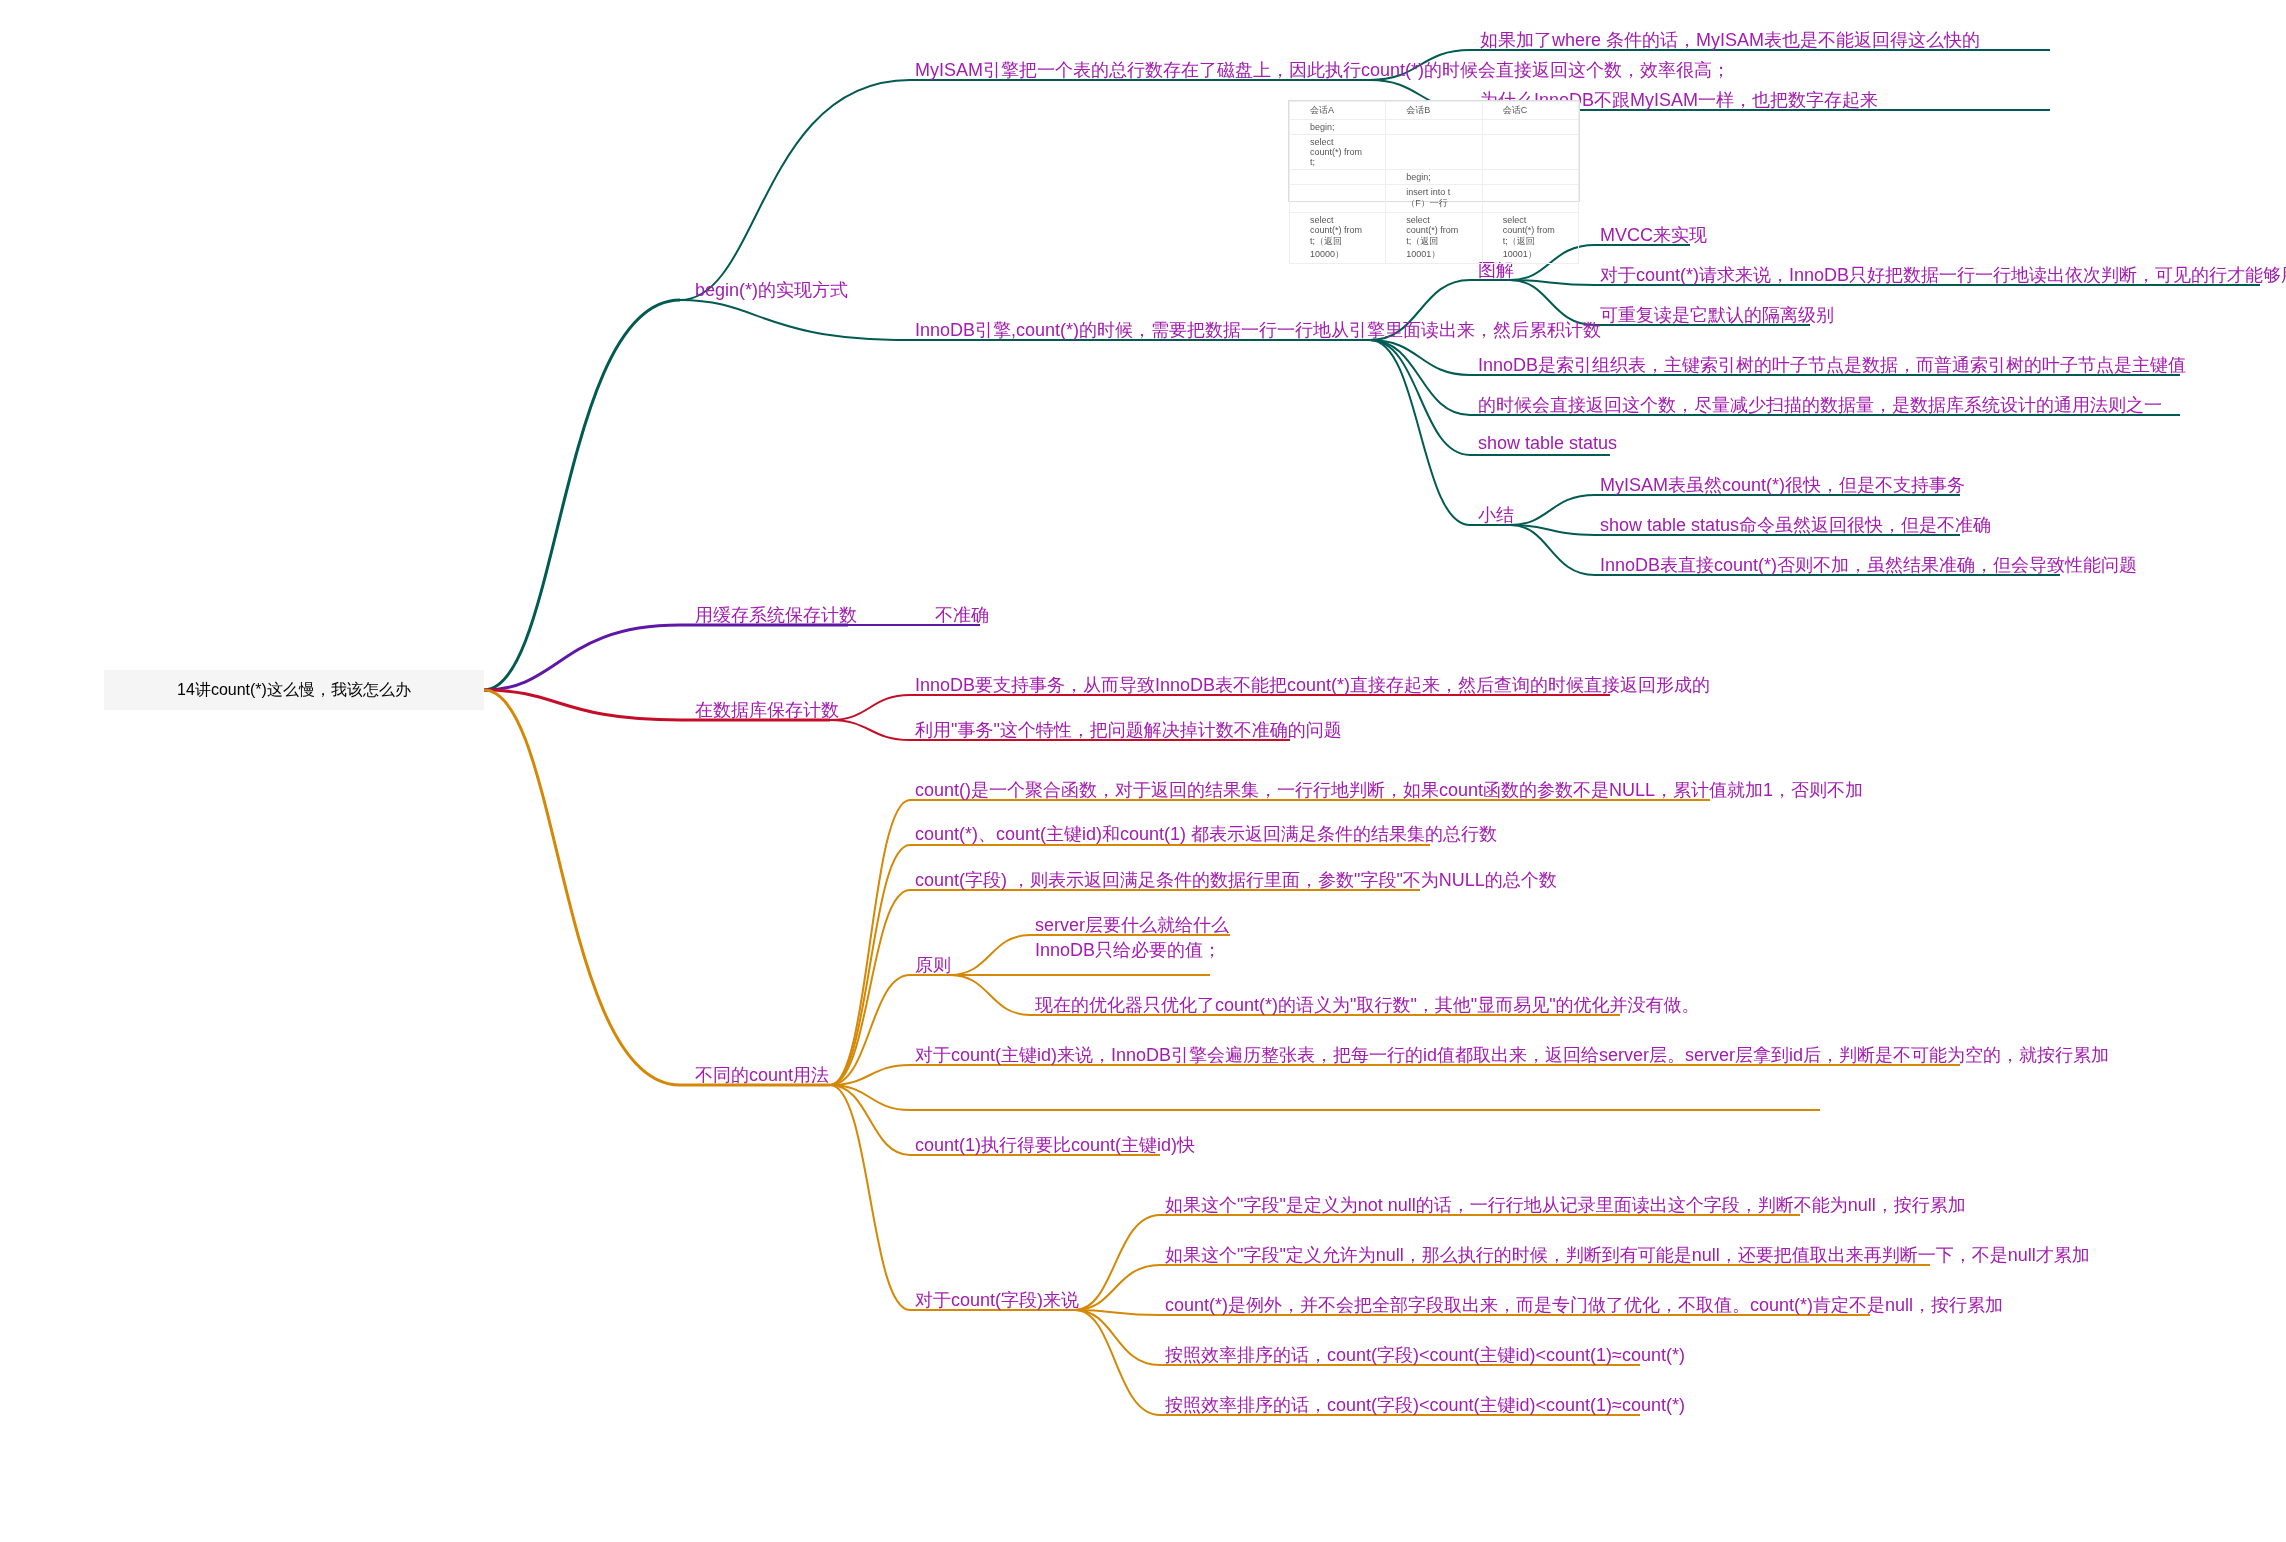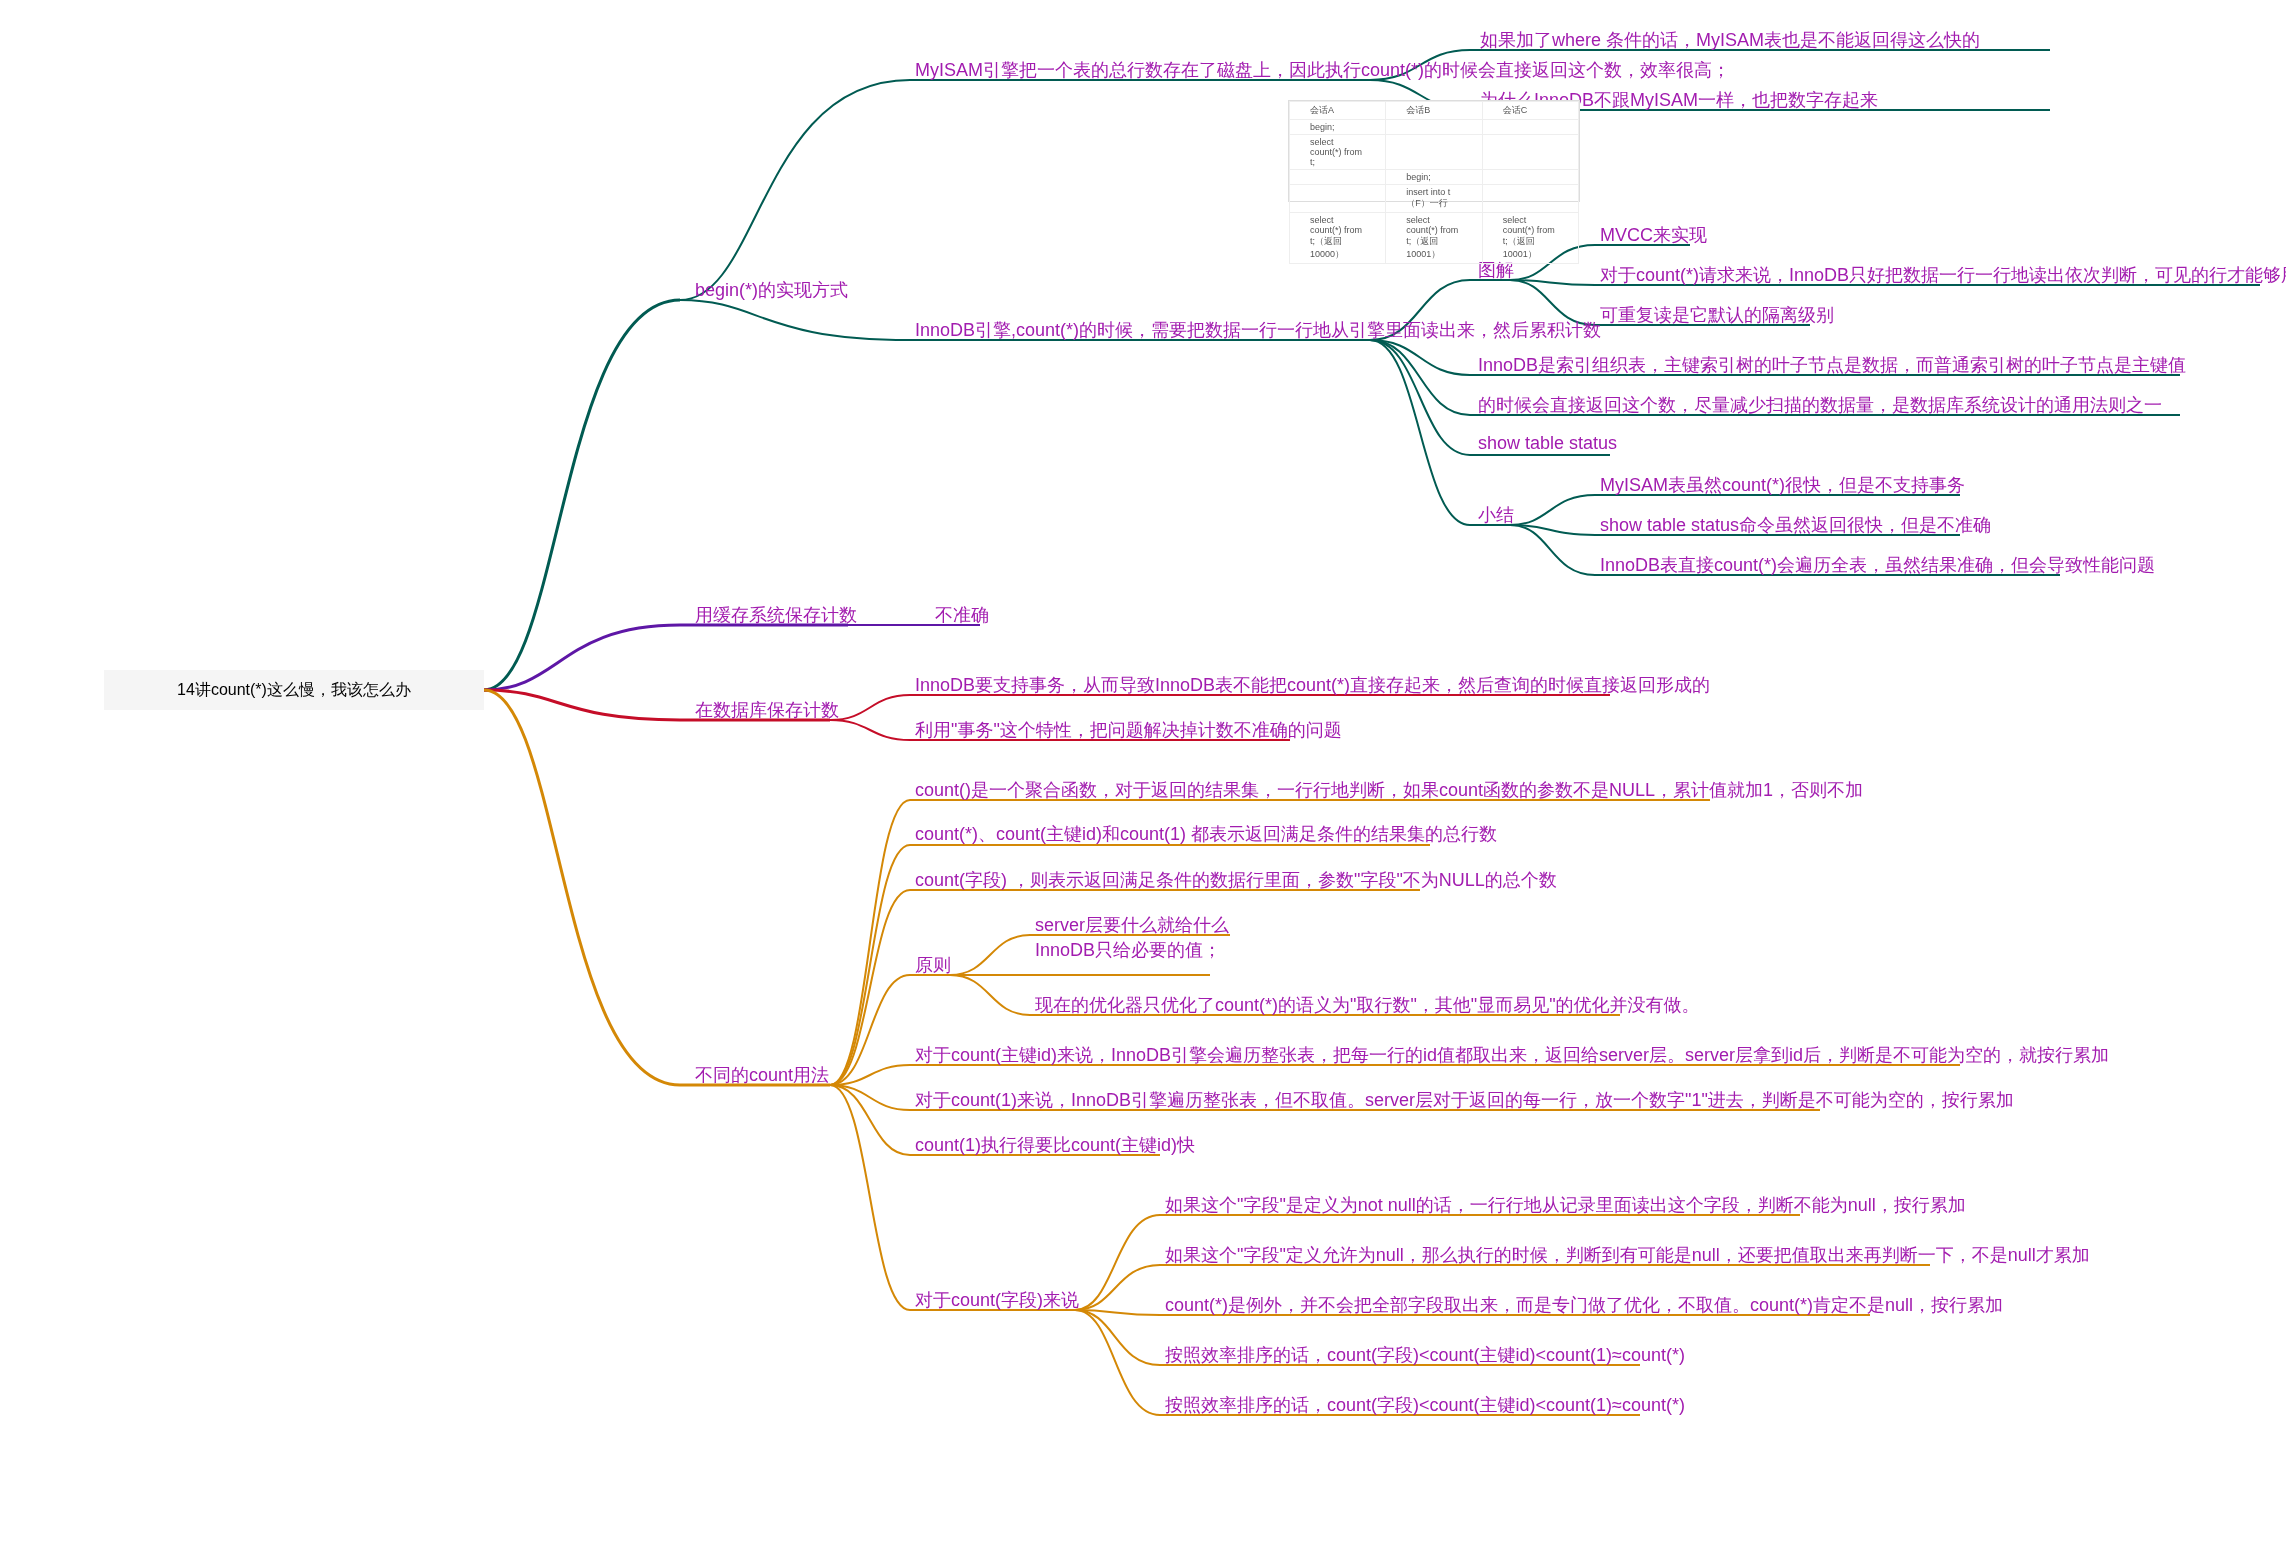--- a/index.html
+++ b/index.html
@@ -73,39 +73,38 @@
 <div class="lbl" style="left:1478px;top:258px">图解</div>
 <div class="lbl" style="left:1600px;top:223px">MVCC来实现</div>
 <div class="lbl" style="left:1600px;top:263px">对于count(*)请求来说，InnoDB只好把数据一行一行地读出依次判断，可见的行才能够用于计算"基于这个查询"的表的总行数</div>
 <div class="lbl" style="left:1600px;top:303px">可重复读是它默认的隔离级别</div>
 <div class="lbl" style="left:1478px;top:353px">InnoDB是索引组织表，主键索引树的叶子节点是数据，而普通索引树的叶子节点是主键值</div>
 <div class="lbl" style="left:1478px;top:393px">的时候会直接返回这个数，尽量减少扫描的数据量，是数据库系统设计的通用法则之一</div>
 <div class="lbl" style="left:1478px;top:433px">show table status</div>
 <div class="lbl" style="left:1478px;top:503px">小结</div>
 <div class="lbl" style="left:1600px;top:473px">MyISAM表虽然count(*)很快，但是不支持事务</div>
 <div class="lbl" style="left:1600px;top:513px">show table status命令虽然返回很快，但是不准确</div>
-<div class="lbl" style="left:1600px;top:553px">InnoDB表直接count(*)会遍历全表，虽然结果准确，但会导致性能问题</div>
+<div class="lbl" style="left:1600px;top:553px">InnoDB表直接count(*)否则不加，虽然结果准确，但会导致性能问题</div>
 
 <div class="lbl" style="left:695px;top:603px">用缓存系统保存计数</div>
 <div class="lbl" style="left:935px;top:603px">不准确</div>
 
 <div class="lbl" style="left:695px;top:698px">在数据库保存计数</div>
 <div class="lbl" style="left:915px;top:673px">InnoDB要支持事务，从而导致InnoDB表不能把count(*)直接存起来，然后查询的时候直接返回形成的</div>
 <div class="lbl" style="left:915px;top:718px">利用"事务"这个特性，把问题解决掉计数不准确的问题</div>
 
 <div class="lbl" style="left:695px;top:1063px">不同的count用法</div>
 <div class="lbl" style="left:915px;top:778px">count()是一个聚合函数，对于返回的结果集，一行行地判断，如果count函数的参数不是NULL，累计值就加1，否则不加</div>
 <div class="lbl" style="left:915px;top:822px">count(*)、count(主键id)和count(1) 都表示返回满足条件的结果集的总行数</div>
 <div class="lbl" style="left:915px;top:868px">count(字段) ，则表示返回满足条件的数据行里面，参数"字段"不为NULL的总个数</div>
 <div class="lbl" style="left:915px;top:953px">原则</div>
 <div class="lbl" style="left:1035px;top:913px">server层要什么就给什么</div>
 <div class="lbl" style="left:1035px;top:938px">InnoDB只给必要的值；</div>
 <div class="lbl" style="left:1035px;top:993px">现在的优化器只优化了count(*)的语义为"取行数"，其他"显而易见"的优化并没有做。</div>
 <div class="lbl" style="left:915px;top:1043px">对于count(主键id)来说，InnoDB引擎会遍历整张表，把每一行的id值都取出来，返回给server层。server层拿到id后，判断是不可能为空的，就按行累加</div>
-<div class="lbl" style="left:915px;top:1088px">对于count(1)来说，InnoDB引擎遍历整张表，但不取值。server层对于返回的每一行，放一个数字"1"进去，判断是不可能为空的，按行累加</div>
 <div class="lbl" style="left:915px;top:1133px">count(1)执行得要比count(主键id)快</div>
 <div class="lbl" style="left:915px;top:1288px">对于count(字段)来说</div>
 <div class="lbl" style="left:1165px;top:1193px">如果这个"字段"是定义为not null的话，一行行地从记录里面读出这个字段，判断不能为null，按行累加</div>
 <div class="lbl" style="left:1165px;top:1243px">如果这个"字段"定义允许为null，那么执行的时候，判断到有可能是null，还要把值取出来再判断一下，不是null才累加</div>
 <div class="lbl" style="left:1165px;top:1293px">count(*)是例外，并不会把全部字段取出来，而是专门做了优化，不取值。count(*)肯定不是null，按行累加</div>
 <div class="lbl" style="left:1165px;top:1343px">按照效率排序的话，count(字段)&lt;count(主键id)&lt;count(1)≈count(*)</div>
 <div class="lbl" style="left:1165px;top:1393px">按照效率排序的话，count(字段)&lt;count(主键id)&lt;count(1)≈count(*)</div>
 
 <div class="thumb">
   <table>

